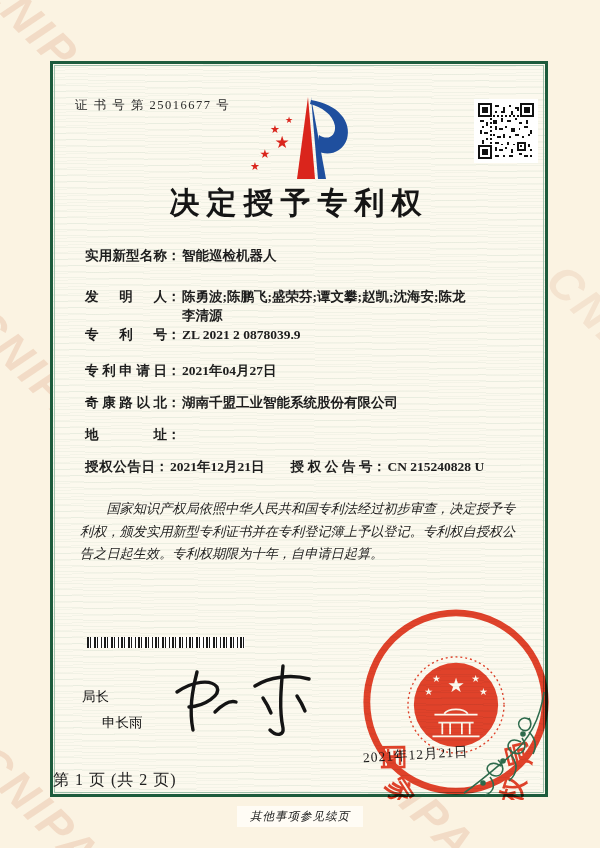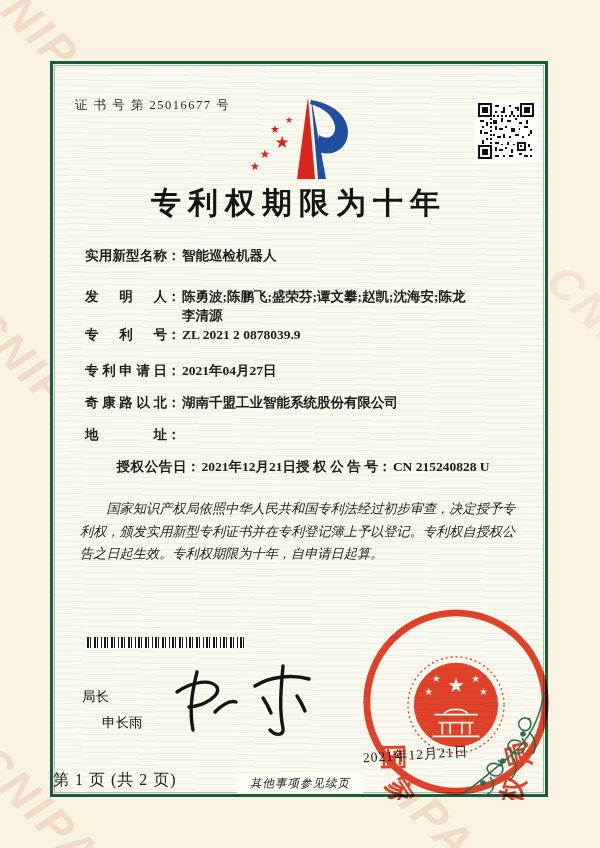--- a/index.html
+++ b/index.html
@@ -22,40 +22,40 @@
   .qr svg{width:100%;height:100%;display:block;shape-rendering:crispEdges;}
   .title{position:absolute;left:0;right:0;top:119px;text-align:center;font-size:30px;
          font-weight:700;letter-spacing:7px;color:#151515;}
   
   .fields{position:absolute;left:32px;top:182px;width:436px;font-size:13.5px;line-height:19px;}
   .row{display:flex;align-items:flex-start;font-weight:bold;}
   .lab{width:82px;flex:none;text-align:justify;text-align-last:justify;}
   .colon{flex:none;width:15px;}
   .val{flex:1;}
   .mb22{margin-bottom:22px}.mb17{margin-bottom:17px}.mb13{margin-bottom:13px}.mb0{margin-bottom:0}
-  .pair{display:flex;justify-content:center;}
+  .pair{display:flex;gap:26px;}
   .pair .lab{width:70px;}
   
   .bodytext{position:absolute;left:27px;top:434px;width:444px;font-size:13.2px;line-height:1.72;
             font-style:italic;color:#1c1c1c;}
   .bodytext p{margin:0;text-indent:2em;}
   
   .barcode{position:absolute;left:34px;top:573px;width:158px;height:11px;
     background:repeating-linear-gradient(90deg,#1a1a1a 0 2px,#fff 2px 3px,#1a1a1a 3px 4px,#fff 4px 7px,
                #1a1a1a 7px 9px,#fff 9px 10px,#1a1a1a 10px 11px,#fff 11px 14px,#1a1a1a 14px 15px,#fff 15px 17px);}
   .officer{position:absolute;left:29px;font-family:Liberation Mono, monospace;font-size:13.5px;color:#111;}
   .officer.t{top:624px;} .officer.n{top:650px;margin-left:20px;}
   .sig{position:absolute;left:110px;top:592px;width:175px;height:92px;}
   
   .seal{position:absolute;left:305px;top:540px;width:196px;height:196px;mix-blend-mode:multiply;opacity:.96;}
   .sealdate{position:absolute;left:310px;top:682px;font-size:13.5px;letter-spacing:1px;color:#161616;
             transform:rotate(-3.5deg);white-space:nowrap;}
   .pageno{position:absolute;left:0;right:0;top:706px;font-size:16px;letter-spacing:1px;color:#222;}
   .corner{position:absolute;right:-2px;bottom:-2px;width:88px;height:108px;}
-  .note{position:absolute;left:50%;top:773px;transform:translateX(-50%);
+  .note{position:absolute;left:50%;top:806px;transform:translateX(-50%);
         background:rgba(255,253,246,0.92);padding:3px 13px;font-size:11.5px;font-style:italic;
         letter-spacing:1px;color:#222;white-space:nowrap;}
 </style>
 </head>
 <body>
 
 <div class="page">
 
   <div class="wm" style="left:-38px;top:4px;">CNIPA</div>
   <div class="wm wm2" style="left:352px;top:236px;">CNIPA</div>
@@ -156,21 +156,21 @@
           <rect x="13" y="27" width="1" height="1"></rect>
           <rect x="16" y="27" width="2" height="1"></rect>
           <rect x="26" y="21" width="1" height="2"></rect>
         <rect x="27" y="24" width="1" height="1"></rect>
           <rect x="21" y="26" width="2" height="1"></rect>
           <rect x="24" y="27" width="2" height="1"></rect>
           <rect x="27" y="27" width="1" height="1"></rect>
       </svg>
     </div>
 
-    <div class="title">专利权期限为十年</div>
+    <div class="title">决定授予专利权</div>
 
     <div class="fields">
       <div class="row mb22">
         <span class="lab">实用新型名称</span>
           <span class="colon">：</span>
         <span class="val">智能巡检机器人</span>
       </div>
       <div class="row mb0">
         <span class="lab">发明人</span>
           <span class="colon">：</span>

